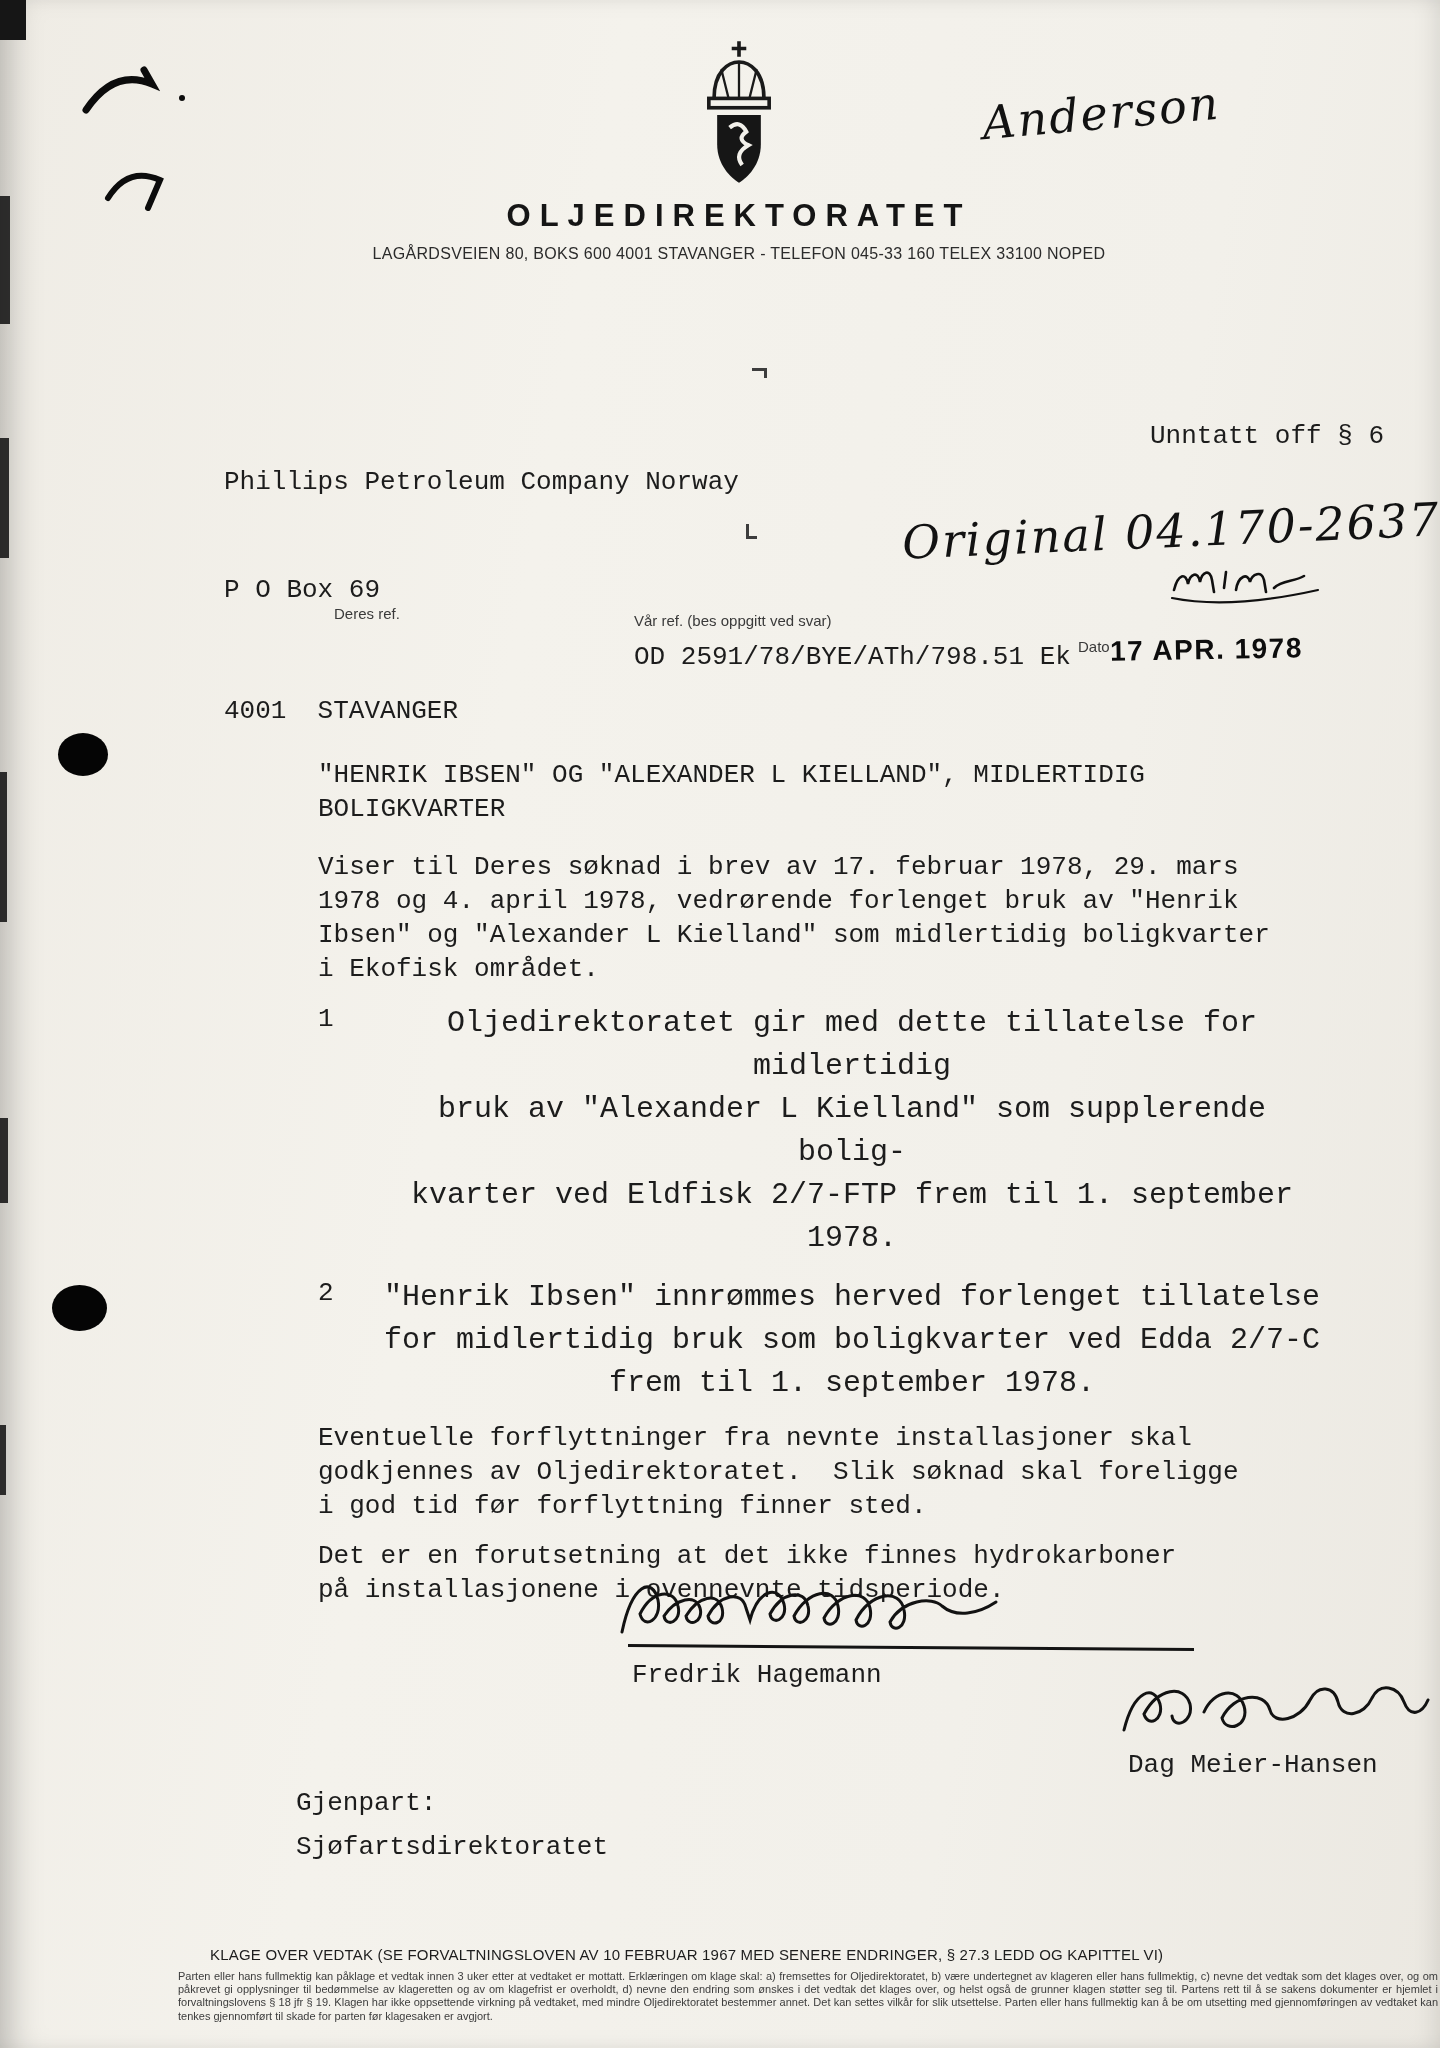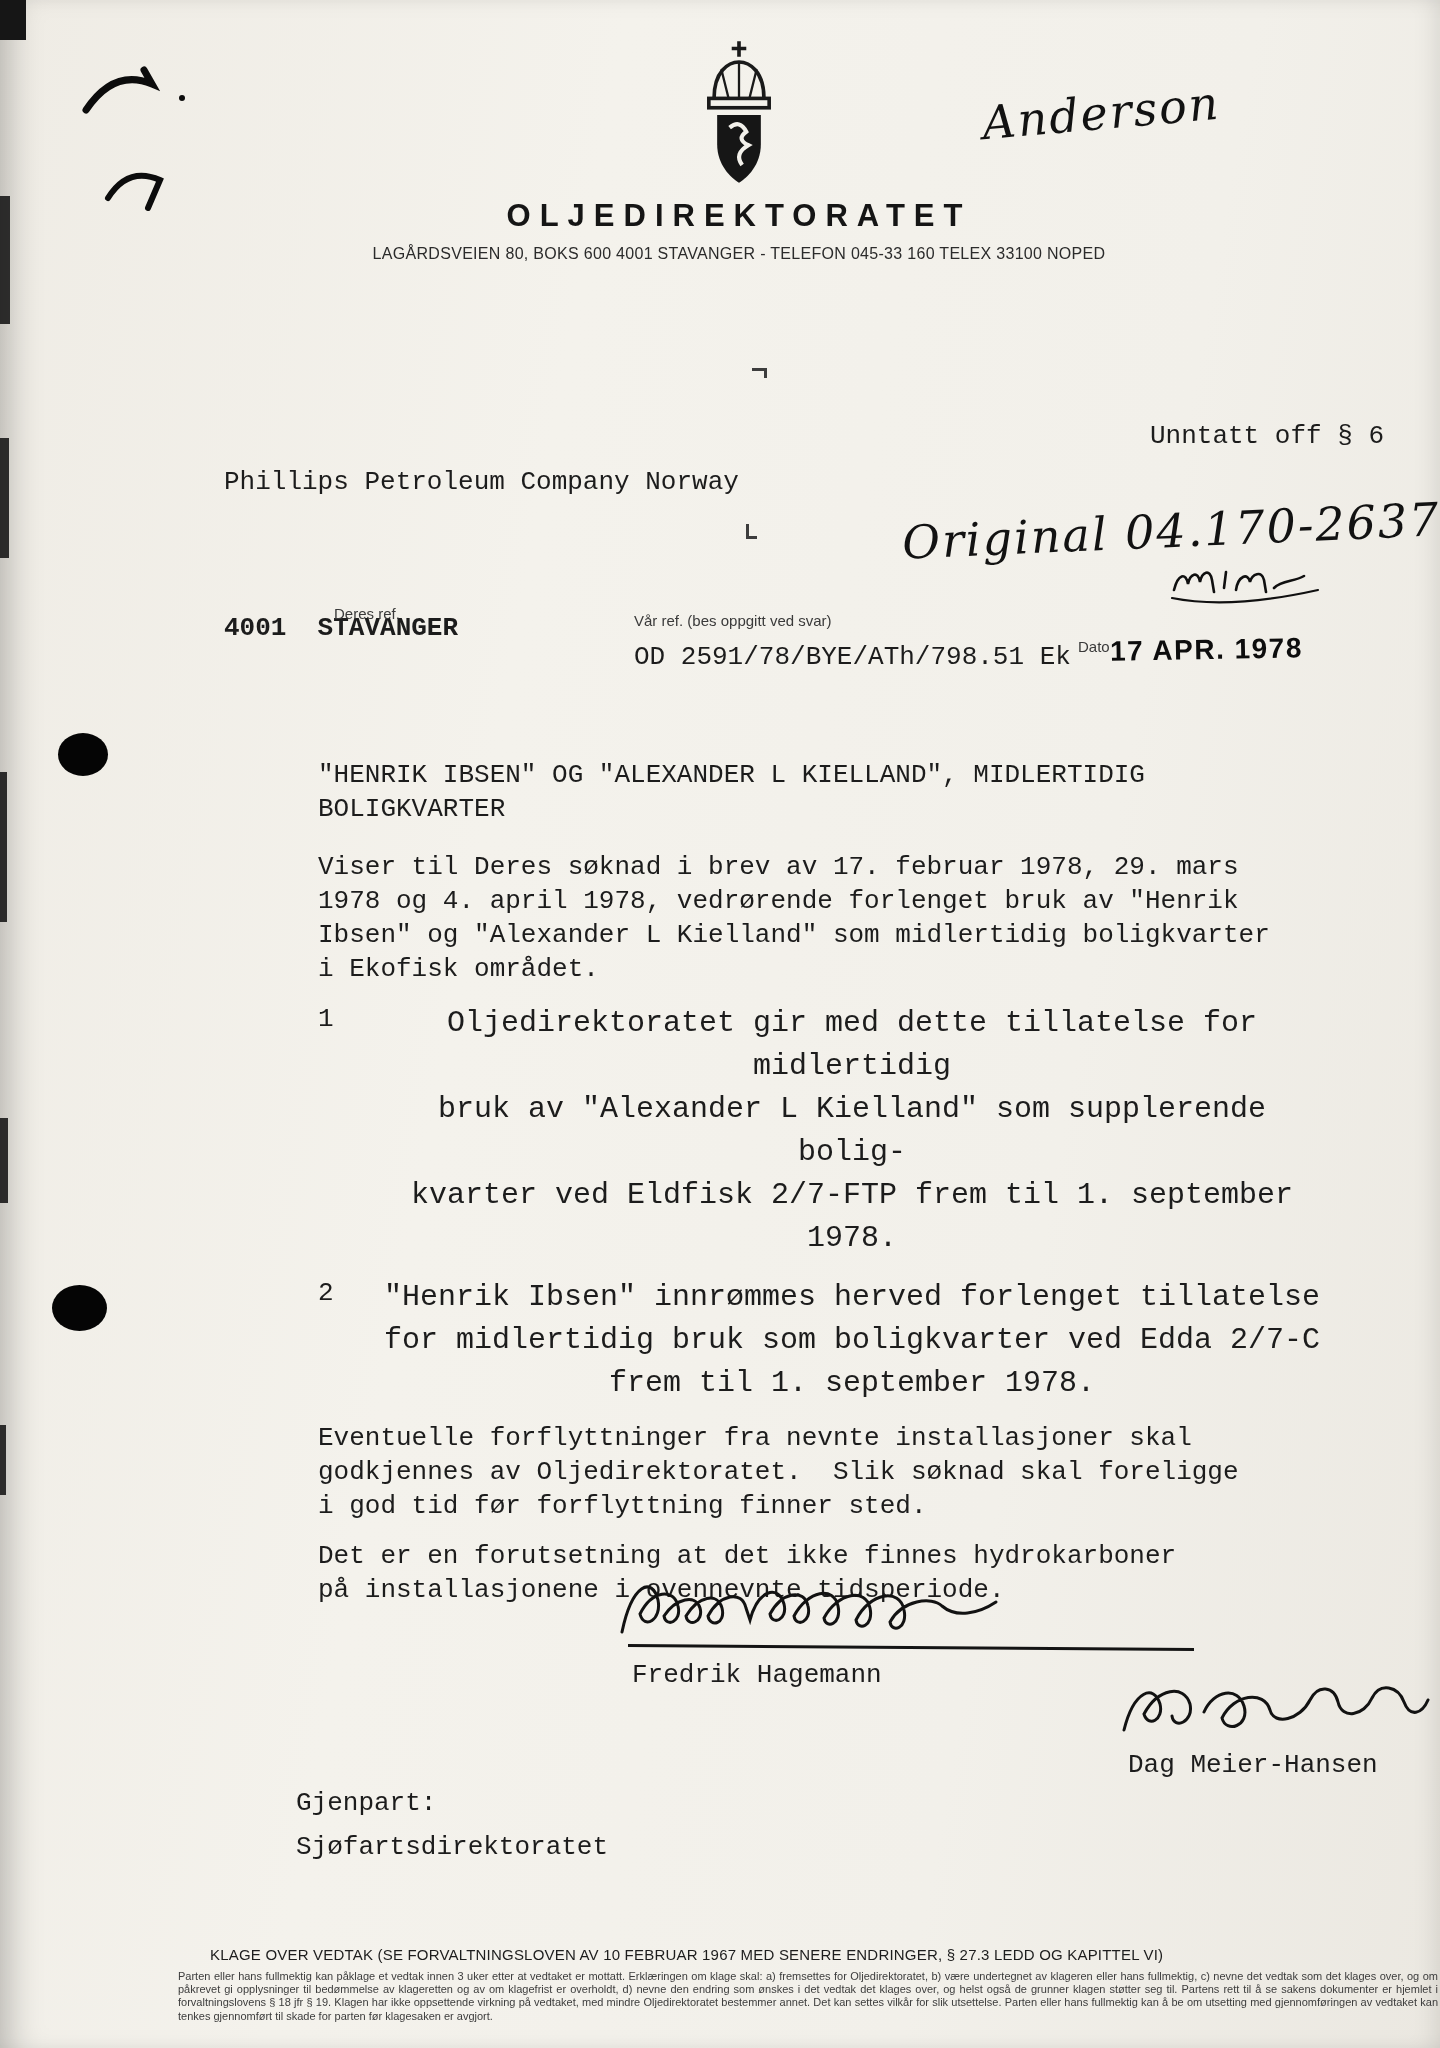--- a/index.html
+++ b/index.html
@@ -19,21 +19,21 @@
   
   .letterhead { position:absolute; top:38px; left:0; width:1478px; text-align:center; }
   .crest { display:block; margin:0 auto; width:104px; height:152px; }
   .org-name { margin-top:8px; font-size:31px; font-weight:bold; letter-spacing:9px; color:#151515; }
   .org-address { margin-top:11px; font-size:16px; letter-spacing:0.3px; color:#2b2b2b; }
 
   .handwritten-name { position:absolute; top:86px; left:982px; font-size:46px; letter-spacing:2px; transform:rotate(-5deg); }
 
   
   .recipient { position:absolute; top:392px; left:224px; font-size:26px; line-height:36px; white-space:pre; }
-  .recipient .city { margin-top:38px;font-weight:bold; }
+  .recipient .city { margin-top:13px; }
 
   .exemption { position:absolute; top:421px; left:1150px; font-size:26px; white-space:pre; }
 
   .original-note { position:absolute; top:504px; left:902px; font-size:46px; letter-spacing:2px; transform:rotate(-2.5deg); white-space:nowrap; }
   .initials-scribble { position:absolute; top:560px; left:1168px; }
 
   
   .ref-label { position:absolute; font-size:15px; color:#3a3a3a; }
   .deres-ref { top:605px; left:334px; }
   .var-ref-label { top:612px; left:634px; }
@@ -104,20 +104,21 @@
       <path d="M41 86 Q51 78 57 90 Q47 97 59 103 Q45 111 53 122" stroke="#f2f0ea" stroke-width="4" fill="none"></path>
     </svg>
     <div class="org-name">OLJEDIREKTORATET</div>
     <div class="org-address">LAGÅRDSVEIEN 80, BOKS 600  4001 STAVANGER - TELEFON 045-33 160 TELEX 33100 NOPED</div>
   </div>
 
   <div class="handwritten-name hand">Anderson</div>
 
   <div class="recipient mono">
     <div>Phillips Petroleum Company Norway</div>
+    <div>P O Box 69</div>
     <div class="city">4001  STAVANGER</div>
   </div>
 
   <div class="exemption mono">Unntatt off § 6</div>
 
   <div class="original-note hand">Original 04.170-2637</div>
   <svg class="initials-scribble" width="160" height="50" viewBox="0 0 160 50">
     <path d="M6 30 C10 14 18 12 20 24 C22 14 30 10 32 22 C34 12 42 8 44 20 L46 32 M56 28 L58 12 M68 30 C70 16 80 12 82 22 C84 14 94 10 96 20 L98 32 M106 28 C114 20 126 22 136 16" fill="none" stroke="#101010" stroke-width="2.6" stroke-linecap="round"></path>
     <path d="M4 38 C44 46 96 42 150 30" fill="none" stroke="#101010" stroke-width="2.2" stroke-linecap="round"></path>
   </svg>

